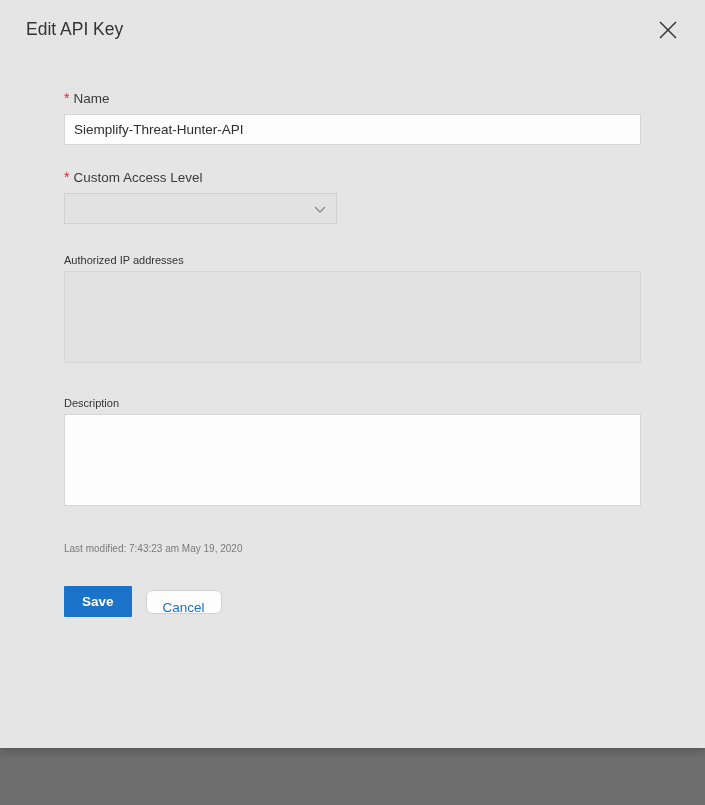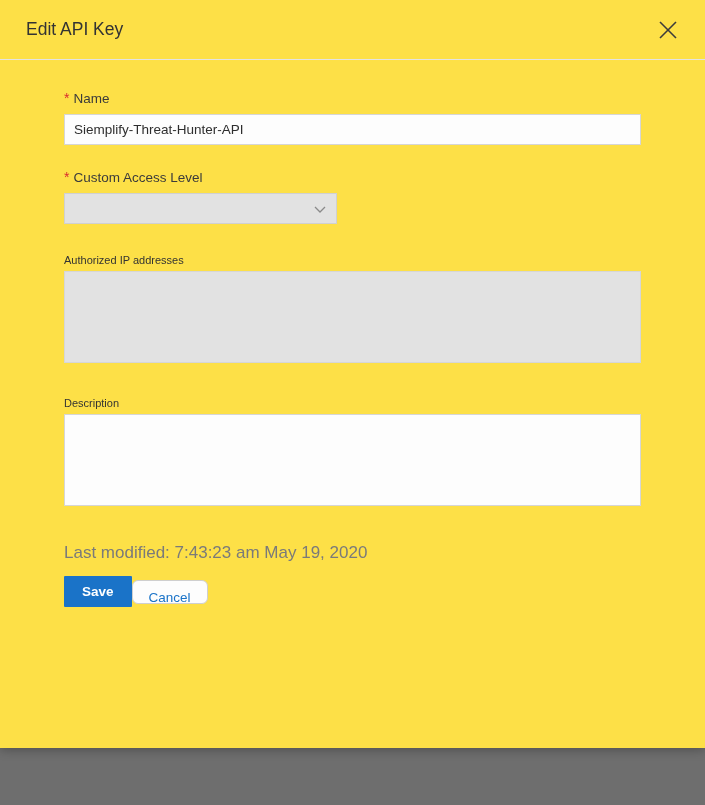--- a/index.html
+++ b/index.html
@@ -49,21 +49,21 @@
     white-space: nowrap;
   }
 
   
   .modal {
     position: absolute;
     left: 0;
     top: 0;
     width: 705px;
     height: 748px;
-    background: #fde047;
+    background: #e5e5e5;
     box-shadow: 0 2px 10px rgba(0,0,0,0.28);
     display: flex;
     flex-direction: column;
   }
   .modal-header {
     height: 60px;
     min-height: 60px;
     border-bottom: 1px solid #e3e3e3;
     display: flex;
     align-items: center;
@@ -181,28 +181,28 @@
     border: 1px solid #d6d6d6;
     resize: none;
     font-family: "Liberation Sans", sans-serif;
     font-size: 13px;
     color: #2e2e2e;
     padding: 7px 9px;
     outline: none;
   }
   .last-modified {
     margin-top: 33px;
-    font-size: 17px;
+    font-size: 10px;
     color: #7a7a7a;
   }
   .actions {
-    margin-top: 13px;
-    display: flex;
-    align-items: center;
-    gap: 0;
+    margin-top: 32px;
+    display: flex;
+    align-items: center;
+    gap: 14px;
   }
   .btn-primary {
     background: #1a73c8;
     color: #ffffff;
     border: none;
     font-size: 13.5px;
     font-weight: bold;
     font-family: "Liberation Sans", sans-serif;
     padding: 0 18px;
     height: 31px;

